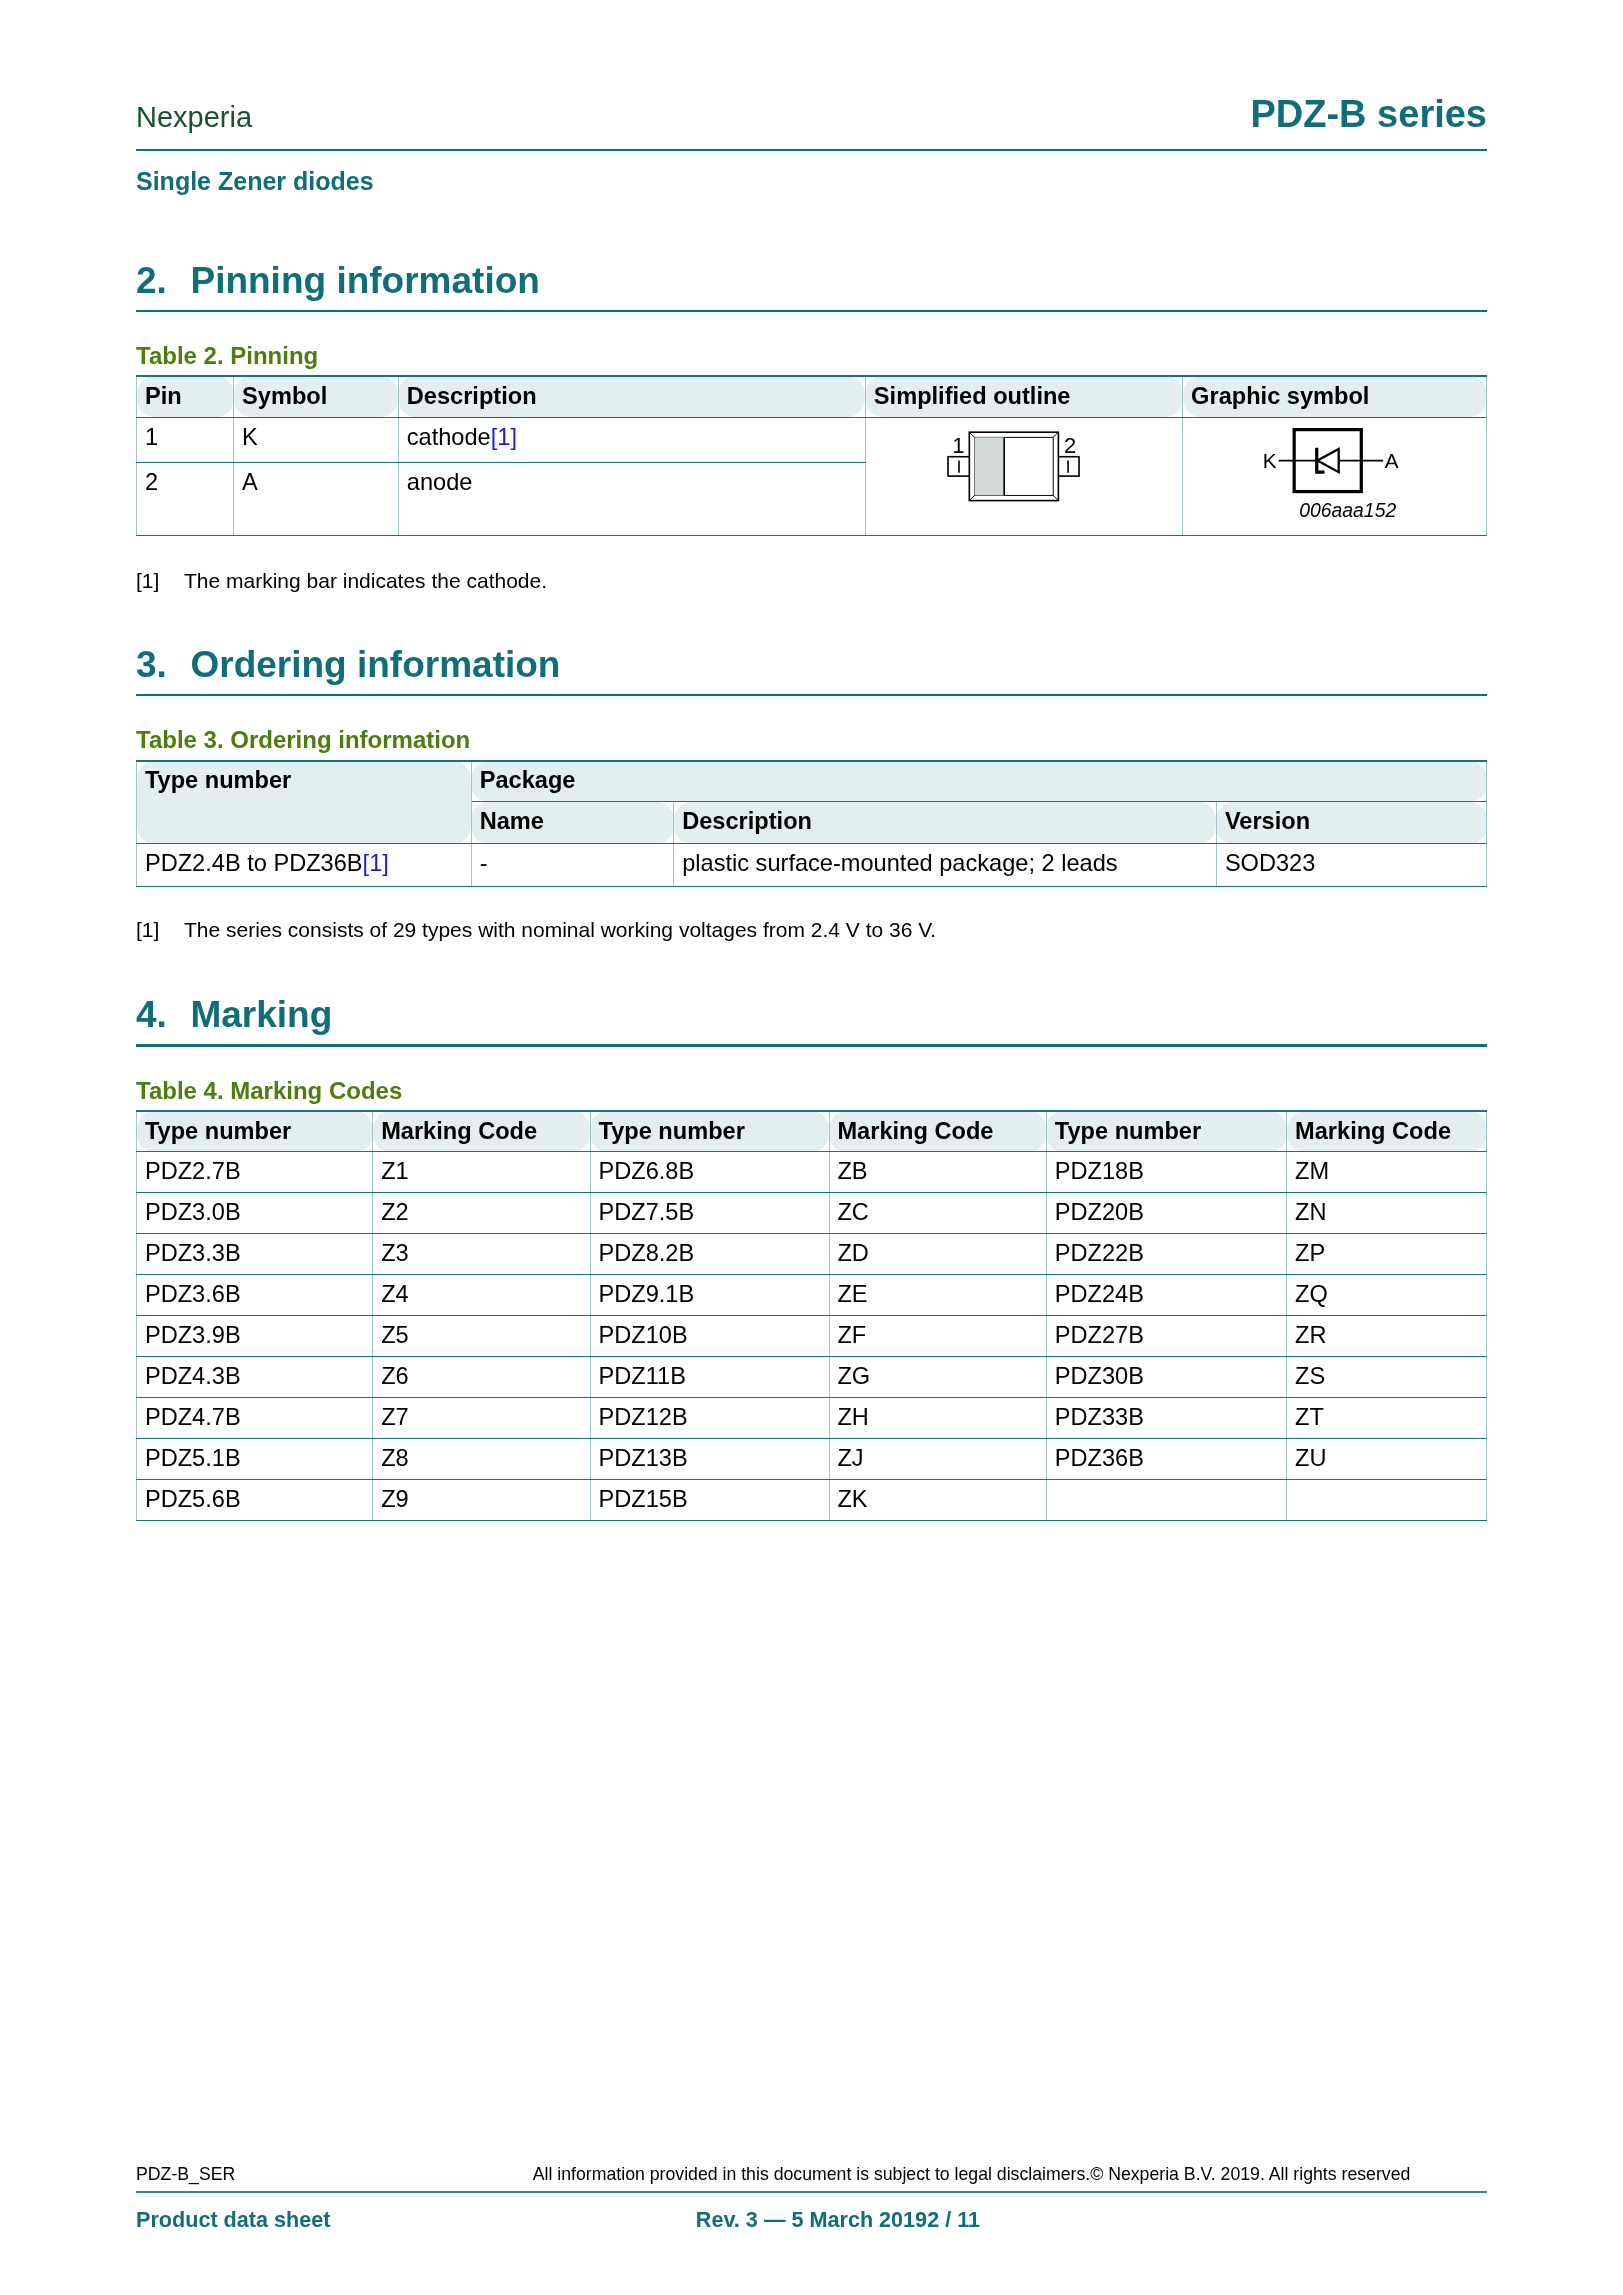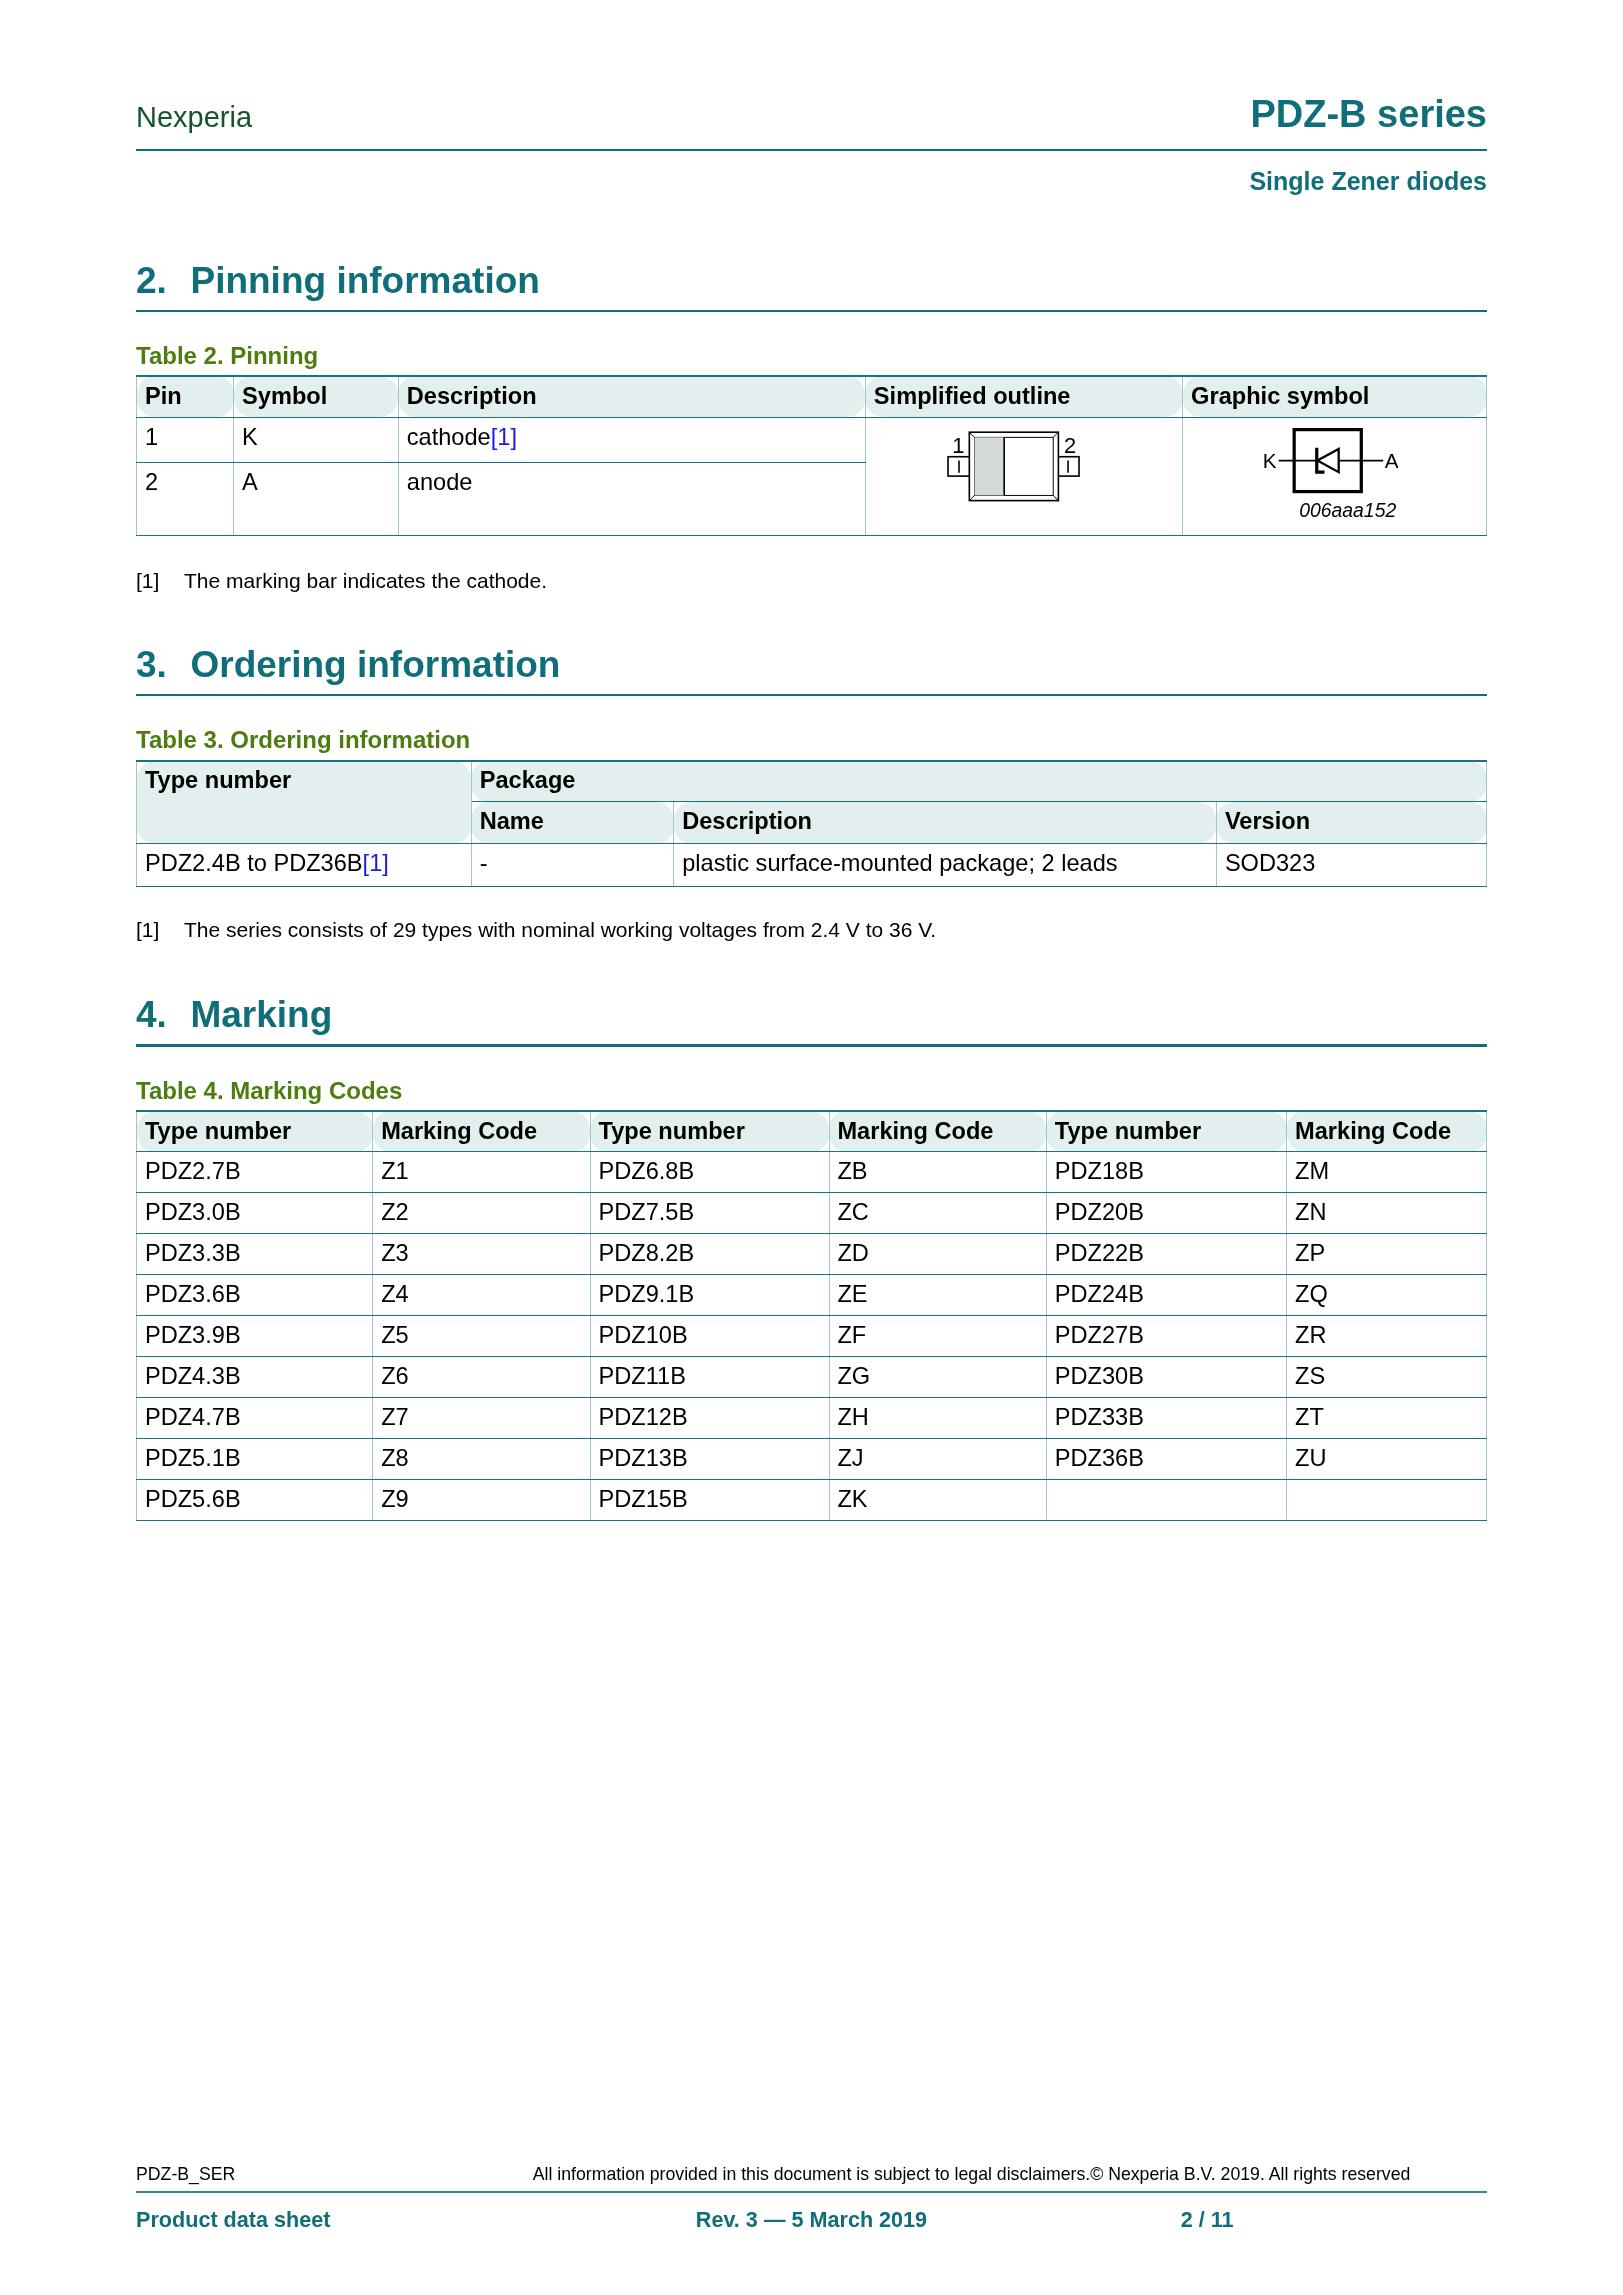--- a/index.html
+++ b/index.html
@@ -9,21 +9,21 @@
     font-family:"Liberation Sans", sans-serif; color:#000; overflow:hidden;
     margin:0 auto;
   }
   .content { position:absolute; left:136px; right:136px; top:0; }
 
   
   .hdr-row { display:flex; justify-content:space-between; align-items:baseline; margin-top:93px; }
   .brand   { font-size:29px; font-weight:normal; color:#14532d; }
   .doc-title { font-size:38px; font-weight:bold; color:#0F6E78; }
   .rule-hdr { height:2px; background:#0F6E78; margin-top:13px; }
-  .subtitle { text-align:right; font-size:25px; font-weight:bold; color:#0F6E78; margin-top:15.7px; }
+  .subtitle { text-align:left; font-size:25px; font-weight:bold; color:#0F6E78; margin-top:15.7px; }
 
   
   .sec-head { font-size:37px; font-weight:bold; color:#0F6E78; }
   .sec-head .sec-num { display:inline-block; margin-right:23.6px; }
   .sec-rule { height:2.6px; background:#0F6E78; margin-top:7.9px; }
   .tbl-caption { font-size:24px; font-weight:bold; color:#4d7c0f; }
 
   .mt-sec2 { margin-top:64px; }
   .mt-sec3 { margin-top:51px; }
   .mt-sec4 { margin-top:52px; }
@@ -300,17 +300,17 @@
   <div class="footer">
     <div class="footer-row1">
       <span class="f-left">PDZ-B_SER</span>
       <span class="f-center">All information provided in this document is subject to legal disclaimers.</span>
       <span class="f-right">© Nexperia B.V. 2019. All rights reserved</span>
     </div>
     <div class="footer-rule"></div>
     <div class="footer-row2">
       <span class="f-left">Product data sheet</span>
       <span class="f-center">Rev. 3 — 5 March 2019</span>
-      <span class="f-right" style="text-align:center">2 / 11</span>
+      <span class="f-right" style="text-align:left">2 / 11</span>
     </div>
   </div>
 </div>
 
 
 </body></html>

